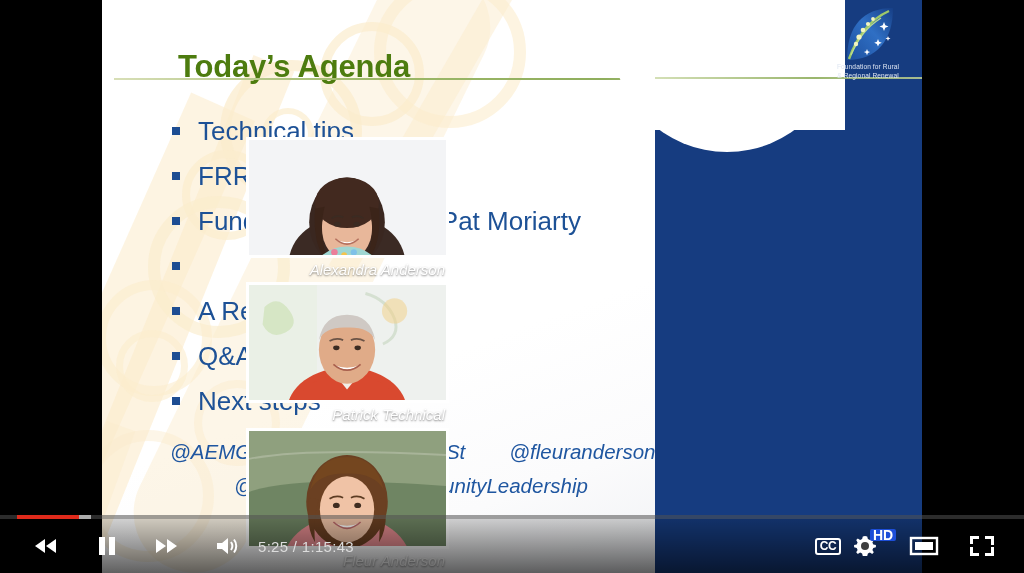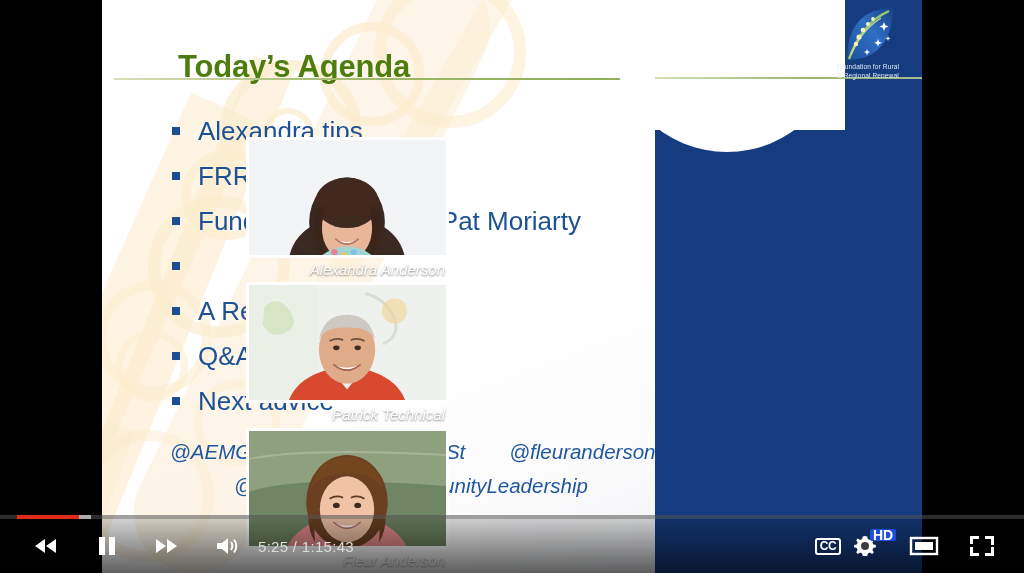--- a/index.html
+++ b/index.html
@@ -93,21 +93,21 @@
       <div class="swirl" style="left:-20px;top:430px;width:110px;height:110px;border-width:11px;opacity:.45;"></div>
       <div class="band" style="left:-30px;top:420px;width:30px;height:200px;transform:rotate(20deg);opacity:.4;"></div>
     </div>
 
     <h1 class="slide-title">Today’s Agenda</h1>
     <div class="title-rule"></div>
 
     <div class="bullets">
       <div class="bullet-row">
         <span class="bullet-mark"></span>
-        <span class="bullet-text">Alexandra tips</span>
+        <span class="bullet-text">Technical tips</span>
       </div>
       <div class="bullet-row">
         <span class="bullet-mark"></span>
         <span class="bullet-text">FRRR &amp; CIRCLE</span>
       </div>
       <div class="bullet-row">
         <span class="bullet-mark"></span>
         <span class="bullet-text">Funding advice from Pat Moriarty</span>
       </div>
       <div class="bullet-row">
@@ -116,21 +116,21 @@
       <div class="bullet-row">
         <span class="bullet-mark"></span>
         <span class="bullet-text">A Recap</span>
       </div>
       <div class="bullet-row">
         <span class="bullet-mark"></span>
         <span class="bullet-text">Q&amp;A</span>
       </div>
       <div class="bullet-row">
         <span class="bullet-mark"></span>
-        <span class="bullet-text">Next advice</span>
+        <span class="bullet-text">Next steps</span>
       </div>
     </div>
 
     <div class="handles">
       <div class="handles-row r1">
         <span>@AEMGartmann</span>
         <span>@8GlenSt</span>
         <span>@fleuranderson</span>
       </div>
       <div class="handles-row r2">

